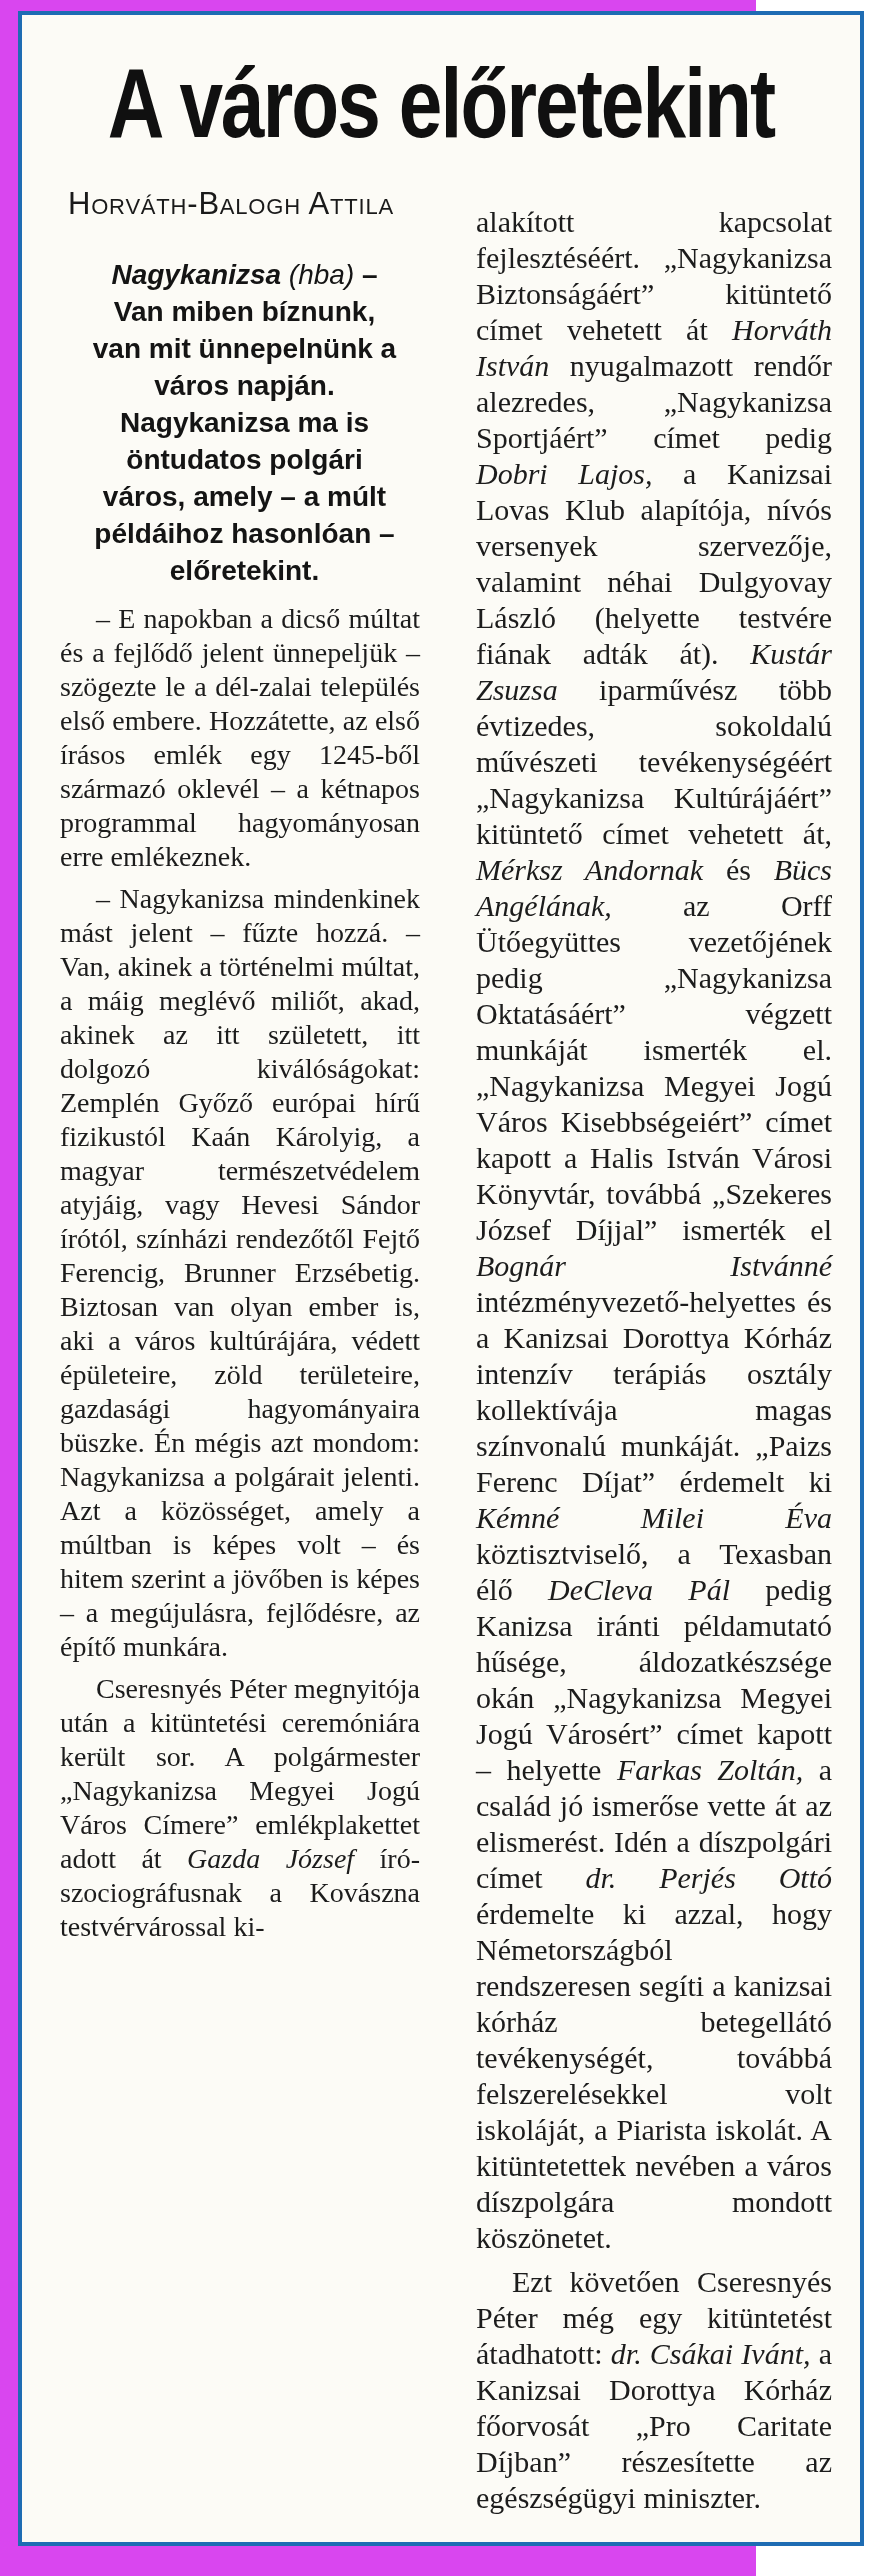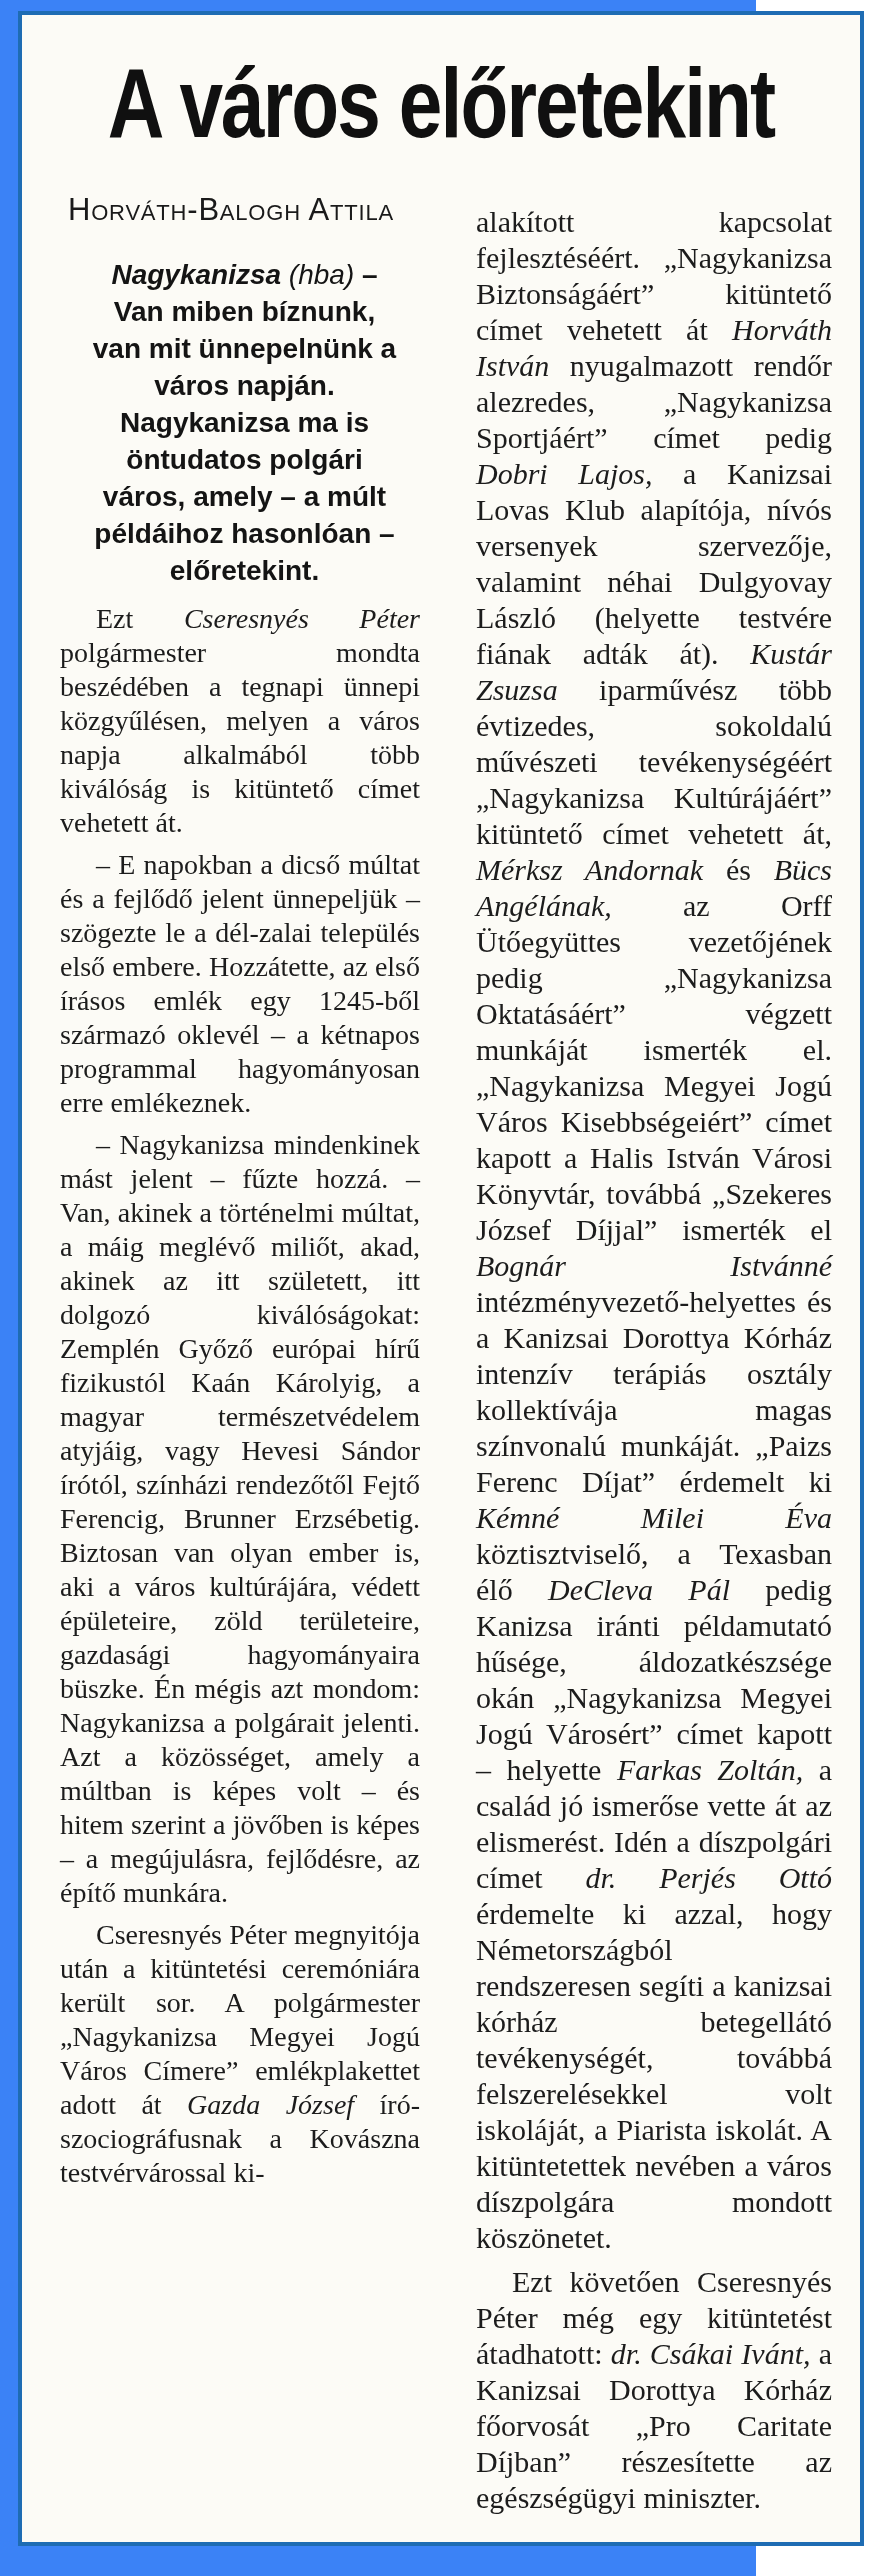--- a/index.html
+++ b/index.html
@@ -5,21 +5,21 @@
   html,body{margin:0;padding:0;}
   body{
     width:888px;height:2576px;
     background:#ffffff;
     font-family:"Liberation Serif", serif;
     position:relative;
     overflow:hidden;
   }
   .page{
     position:absolute;left:0;top:0;width:756px;height:2576px;
-    background:#3b82f6;
+    background:#d946ef;
   }
   .frame{
     position:absolute;left:18px;top:11.4px;
     width:846px;height:2535px;
     box-sizing:border-box;
     border:4.9px solid #1e6cb3;
     background:#fcfbf6;
   }
   .title{
     position:absolute;left:0;top:34px;width:100%;
@@ -29,21 +29,21 @@
     font-weight:700;
     font-size:98px;
     line-height:1.12;
     letter-spacing:-2.4px;
     color:#101010;
     transform:scaleX(0.80);
     transform-origin:50% 50%;
     white-space:nowrap;
   }
   .byline{
-    position:absolute;left:46px;top:177px;
+    position:absolute;left:46px;top:171px;
     font-family:"Liberation Sans", sans-serif;
     font-variant:small-caps;
     font-weight:400;
     font-size:31px;
     line-height:1.15;
     letter-spacing:0.8px;
     color:#1a1a1a;
   }
   .lead{
     position:absolute;left:69px;top:241px;width:307px;
@@ -93,21 +93,20 @@
 
 <div class="page">
   <div class="frame">
     <h1 class="title">A város előretekint</h1>
 
     <div class="byline">Horváth-Balogh Attila</div>
 
     <div class="lead"><span class="dateline">Nagykanizsa</span><span class="credit"> (hba) </span><span class="lead-text">– Van miben bíznunk, van mit ünnepelnünk a város napján. Nagykanizsa ma is öntudatos polgári város, amely – a múlt példáihoz hasonlóan – előretekint.</span></div>
 
     <div class="body body-left">
-        <p><span>Ezt </span><em>Cseresnyés Péter</em><span> polgármester mondta beszédében a tegnapi ünnepi közgyűlésen, melyen a város napja alkalmából több kiválóság is kitüntető címet vehetett át.</span></p>
         <p><span>– E napokban a dicső múltat és a fejlődő jelent ünnepeljük – szögezte le a dél-zalai település első embere. Hozzátette, az első írásos emlék egy 1245-ből származó oklevél – a kétnapos programmal hagyományosan erre emlékeznek.</span></p>
         <p><span>– Nagykanizsa mindenkinek mást jelent – fűzte hozzá. – Van, akinek a történelmi múltat, a máig meglévő miliőt, akad, akinek az itt született, itt dolgozó kiválóságokat: Zemplén Győző európai hírű fizikustól Kaán Károlyig, a magyar természetvédelem atyjáig, vagy Hevesi Sándor írótól, színházi rendezőtől Fejtő Ferencig, Brunner Erzsébetig. Biztosan van olyan ember is, aki a város kultúrájára, védett épületeire, zöld területeire, gazdasági hagyományaira büszke. Én mégis azt mondom: Nagykanizsa a polgárait jelenti. Azt a közösséget, amely a múltban is képes volt – és hitem szerint a jövőben is képes – a megújulásra, fejlődésre, az építő munkára.</span></p>
         <p><span>Cseresnyés Péter megnyitója után a kitüntetési ceremóniára került sor. A polgármester „Nagykanizsa Megyei Jogú Város Címere” emlékplakettet adott át </span><em>Gazda József</em><span> író-szociográfusnak a Kovászna testvérvárossal ki-</span></p>
       </div>
 
     <div class="body body-right">
         <p class="noindent"><span>alakított kapcsolat fejlesztéséért. „Nagykanizsa Biztonságáért” kitüntető címet vehetett át </span><em>Horváth István</em><span> nyugalmazott rendőr alezredes, „Nagykanizsa Sportjáért” címet pedig </span><em>Dobri Lajos,</em><span> a Kanizsai Lovas Klub alapítója, nívós versenyek szervezője, valamint néhai Dulgyovay László (helyette testvére fiának adták át). </span><em>Kustár Zsuzsa</em><span> iparművész több évtizedes, sokoldalú művészeti tevékenységéért „Nagykanizsa Kultúrájáért” kitüntető címet vehetett át, </span><em>Mérksz Andornak</em><span> és </span><em>Bücs Angélának,</em><span> az Orff Ütőegyüttes vezetőjének pedig „Nagykanizsa Oktatásáért” végzett munkáját ismerték el. „Nagykanizsa Megyei Jogú Város Kisebbségeiért” címet kapott a Halis István Városi Könyvtár, továbbá „Szekeres József Díjjal” ismerték el </span><em>Bognár Istvánné</em><span> intézményvezető-helyettes és a Kanizsai Dorottya Kórház intenzív terápiás osztály kollektívája magas színvonalú munkáját. „Paizs Ferenc Díjat” érdemelt ki </span><em>Kémné Milei Éva</em><span> köztisztviselő, a Texasban élő </span><em>DeCleva Pál</em><span> pedig Kanizsa iránti példamutató hűsége, áldozatkészsége okán „Nagykanizsa Megyei Jogú Városért” címet kapott – helyette </span><em>Farkas Zoltán,</em><span> a család jó ismerőse vette át az elismerést. Idén a díszpolgári címet </span><em>dr. Perjés Ottó</em><span> érdemelte ki azzal, hogy Németországból rendszeresen segíti a kanizsai kórház betegellátó tevékenységét, továbbá felszerelésekkel volt iskoláját, a Piarista iskolát. A kitüntetettek nevében a város díszpolgára mondott köszönetet.</span></p>
         <p><span>Ezt követően Cseresnyés Péter még egy kitüntetést átadhatott: </span><em>dr. Csákai Ivánt,</em><span> a Kanizsai Dorottya Kórház főorvosát „Pro Caritate Díjban” részesítette az egészségügyi miniszter.</span></p>
       </div>
   </div>

